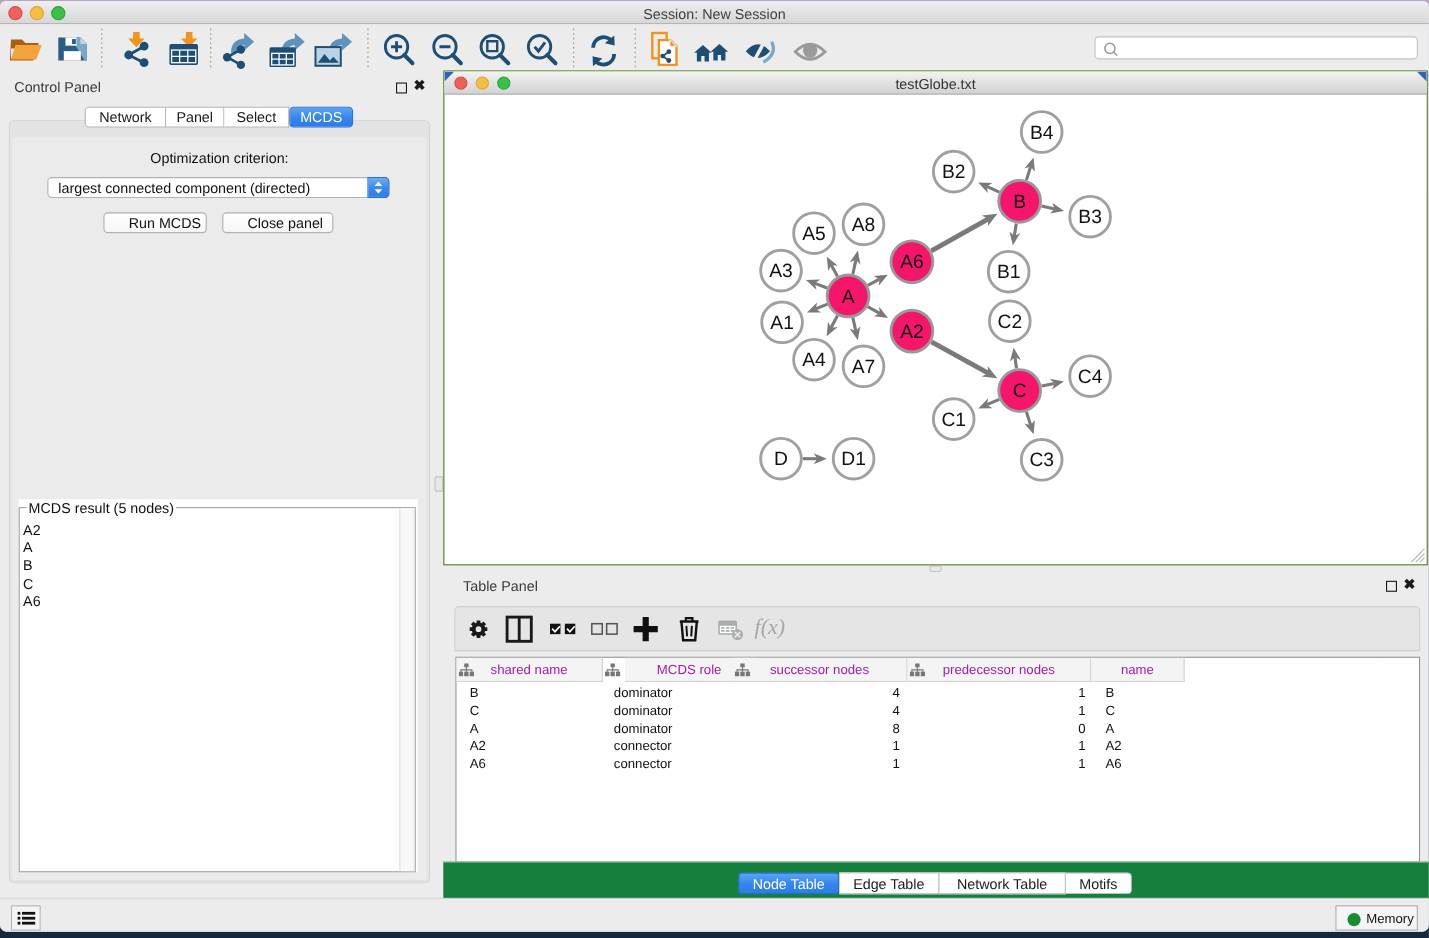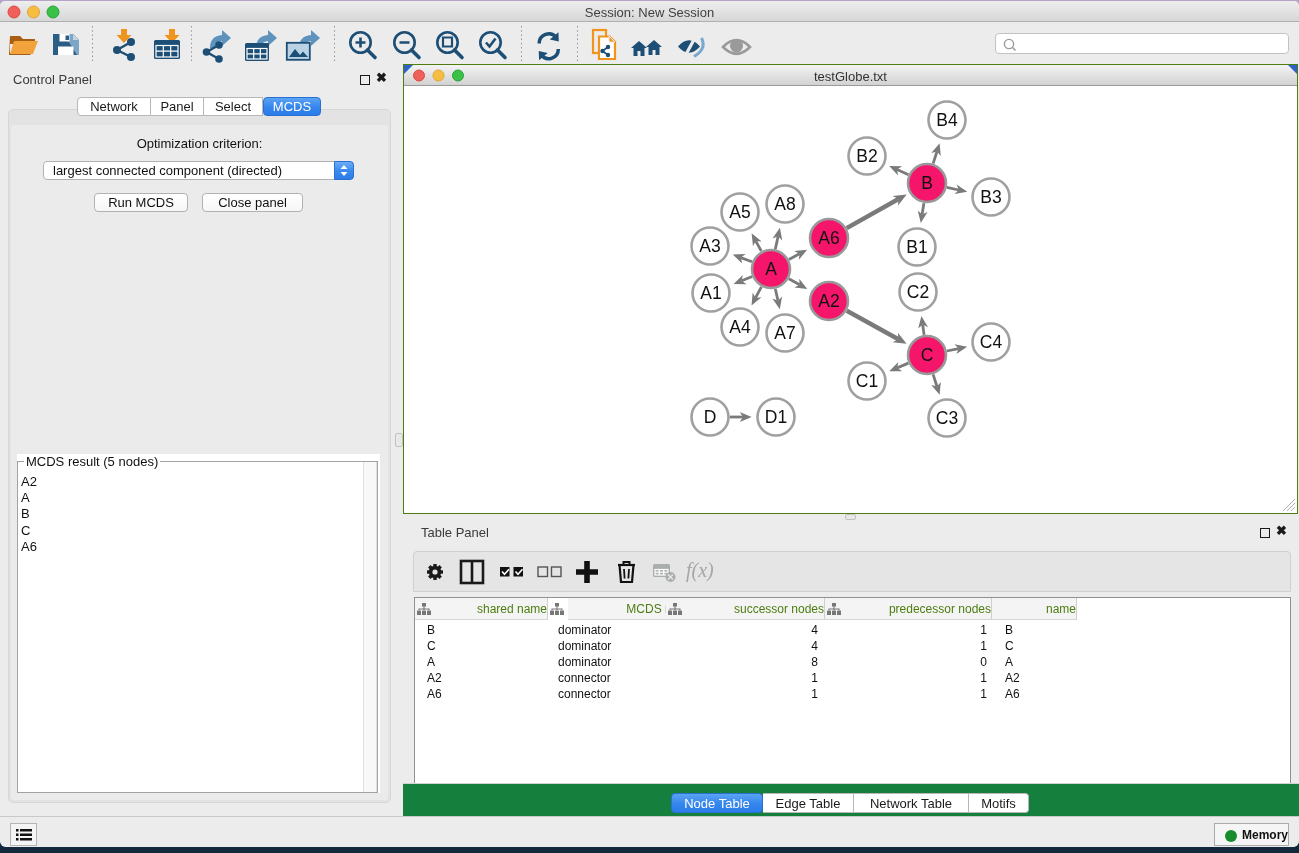--- a/index.html
+++ b/index.html
@@ -28,21 +28,21 @@
   line-height:18px; padding:0; }
 .tab.first { border-left:1px solid #b7b7b7; border-radius:4px 0 0 4px; }
 .tab.last { border-radius:0 4px 4px 0; }
 .tab.sel { background:linear-gradient(180deg,#5ba4f4 0%,#3585ec 55%,#2a7ce9 100%); color:#fff; border:1px solid #2a6fd4;
   border-radius:4px; }
 #combo { position:absolute; left:32px; top:36px; width:311px; height:19px; background:#fff;
   border:1px solid #b2b2b2; border-radius:4px; font-size:13px; color:#111; line-height:17px; padding-left:9px; }
 #combo .cap { position:absolute; right:-1px; top:-1px; width:20px; height:19px; border-radius:0 4px 4px 0;
   background:linear-gradient(180deg,#6cadf6 0%,#3b8bee 50%,#2d7de9 100%); border:1px solid #2a6fd4; }
 .btn { position:absolute; height:19px; background:linear-gradient(180deg,#ffffff,#f6f6f6); border:1px solid #b2b2b2;
-  border-radius:4px; font-size:13px; color:#111; text-align:center; line-height:17px; }
+  border-radius:4px; font-size:13px; color:#111; text-align:left; line-height:17px;padding-left:22px; }
 #mcds-white { position:absolute; left:6px; top:329px; width:363px; height:339px; background:#fff; }
 #mcds-border { position:absolute; left:6px; top:336px; width:361px; height:332px; border:1px solid #a2a2a2; }
 #mcds-legend { position:absolute; left:13px; top:329px; background:#fff; padding:0 2px; font-size:13px; color:#111; }
 #mcds-list { position:absolute; left:10px; top:349px; font-size:13px; color:#111; line-height:16.2px; }
 #mcds-scroll { position:absolute; left:352px; top:337px; width:14px; height:330px; background:#f8f8f8;
   border-left:1px solid #e0e0e0; border-right:1px solid #e0e0e0; }
 
 #net { position:absolute; left:403px; top:0px; width:895px; height:450px; border:1px solid #4d7c0f;
   background:#fff; }
 #net-title { position:absolute; left:0; top:0; width:100%; height:21px;
@@ -51,28 +51,28 @@
 .grip line { stroke:#b0b0b0; stroke-width:1; }
 
 #tp-label { position:absolute; left:421px; top:461px; font-size:13px; color:#3a3a3a; }
 #tp-bar { position:absolute; left:413px; top:487px; width:878px; height:41px; background:#e5e5e5;
   border:1px solid #cfcfcf; border-radius:4px 4px 0 0; }
 #tp-table { position:absolute; left:414px; top:533px; width:877px; height:187px; background:#fff;
   border:1px solid #909090; }
 #tp-fx { position:absolute; left:686px; top:495px; font-family:"Liberation Serif",serif; font-style:italic;
   font-size:20px; color:#a6a6a6; }
 .hdr { position:absolute; top:534px; height:22px; background:#f4f4f4; border-right:1px solid #cfcfcf;
-  font-size:12px; color:#4d7c0f; text-align:right; line-height:22px; border-bottom:1px solid #d6d6d6; }
+  font-size:12px; color:#a21caf; text-align:center; line-height:22px; border-bottom:1px solid #d6d6d6; }
 .cell { position:absolute; font-size:12px; color:#111; height:16px; line-height:16px; }
 
 #btabs { position:absolute; left:403px; top:782px; width:896px; height:34px; background:#15803d;
   border-top:1px solid #d2d2d2; }
 
 #status { position:absolute; left:0; top:815px; width:1299px; height:31px; background:#ececec;
-  border-top:1px solid #c9c9c9; border-radius:0 0 6px 6px;font-weight:bold; }
+  border-top:1px solid #c9c9c9; border-radius:0 0 6px 6px; }
 #listbtn { position:absolute; left:10px; top:6px; width:27px; height:23px; background:#f4f4f4; border:1px solid #b5b5b5; }
 #membtn { position:absolute; left:1214px; top:6px; width:75px; height:23px; background:#f5f5f5; border:1px solid #ababab;
   font-size:12px; color:#111; }
 </style></head>
 <body>
 <div id="app">
   <div id="titlebar">
     <svg width="70" height="21">
         <circle cx="14.0" cy="11" r="6" fill="#f0605a" stroke="#dd4a43" stroke-width="1"></circle>
         <circle cx="33.5" cy="11" r="6" fill="#f5bd41" stroke="#dfa435" stroke-width="1"></circle>

